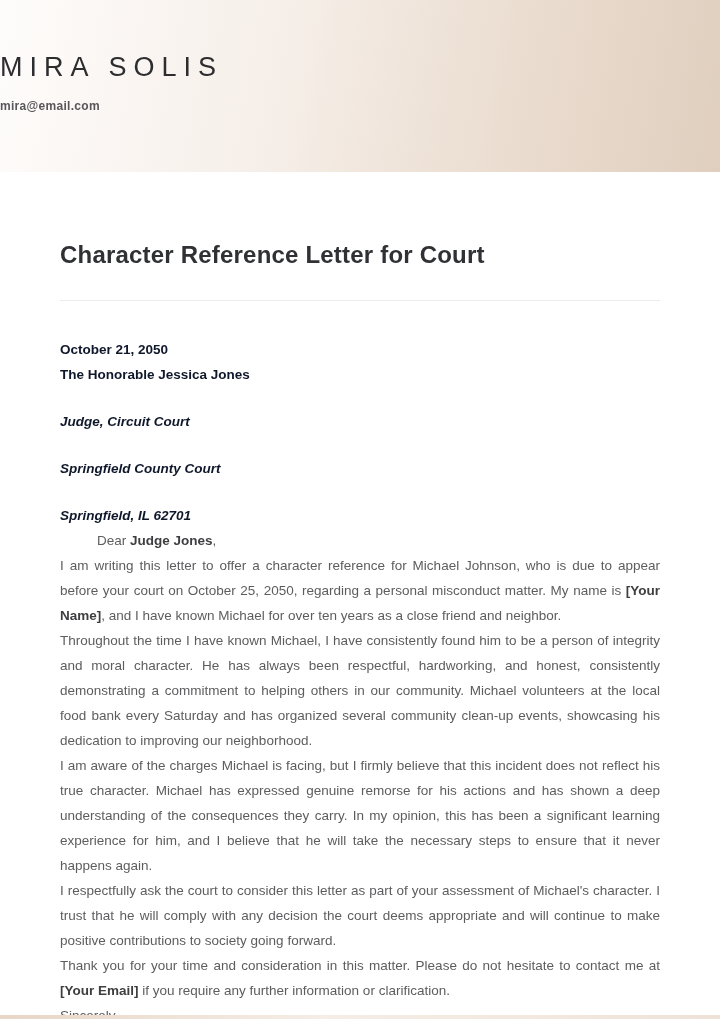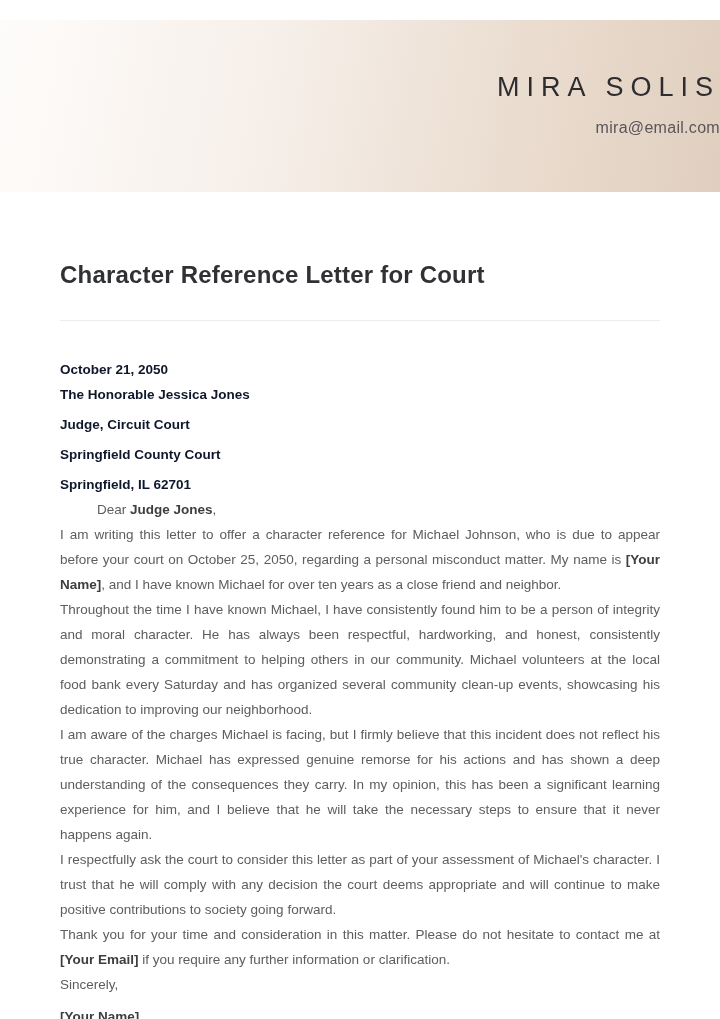--- a/index.html
+++ b/index.html
@@ -16,35 +16,35 @@
     width: 720px;
     height: 1019px;
     background: #ffffff;
     position: relative;
   }
   
   .letterhead {
     height: 172px;
     width: 100%;
     background: linear-gradient(100deg, #fefcfb 0%, #f6efe9 38%, #eadccf 72%, #e0cfbf 100%);
-    text-align: right;
+    text-align: left;
     padding-top: 52px;
-    margin-top: 20px;
   }
   .letterhead-name {
     font-size: 27px;
     font-weight: 400;
     letter-spacing: 7px;
     color: #2d2c2e;
   }
   .letterhead-email {
     margin-top: 16px;
-    font-size: 16px;
+    font-size: 12px;
     color: #59565a;
     letter-spacing: 0.3px;
+    font-weight: bold;
   }
   
   .doc-body {
     padding: 0 60px;
   }
   .doc-title {
     margin-top: 69px;
     text-align: left;
     font-size: 24px;
     font-weight: 700;
@@ -57,21 +57,21 @@
     border-top: 1px solid #ededed;
     height: 0;
   }
   .letter {
     margin-top: 36px;
     font-size: 13.5px;
     line-height: 25px;
     color: #5d5d5f;
   }
   .addr-line { font-weight: 700; color: #0f172a; }
-  .addr-gap { margin-top: 5px; }
+  .addr-gap { margin-top: 22px; font-style: italic; }
   .salutation { color: #5d5d5f; margin-left: 37px; }
   .letter p { text-align: justify; margin: 0; }
   .letter b, .letter .b { font-weight: 700; color: #3e3e41; }
   .closing-block div { line-height: 25px; }
   .sig { font-weight: 700; color: #3e3e41; margin-top: 7px; }
   
   .footer-strip {
     position: absolute;
     bottom: 0; left: 0;
     width: 100%; height: 4px;

